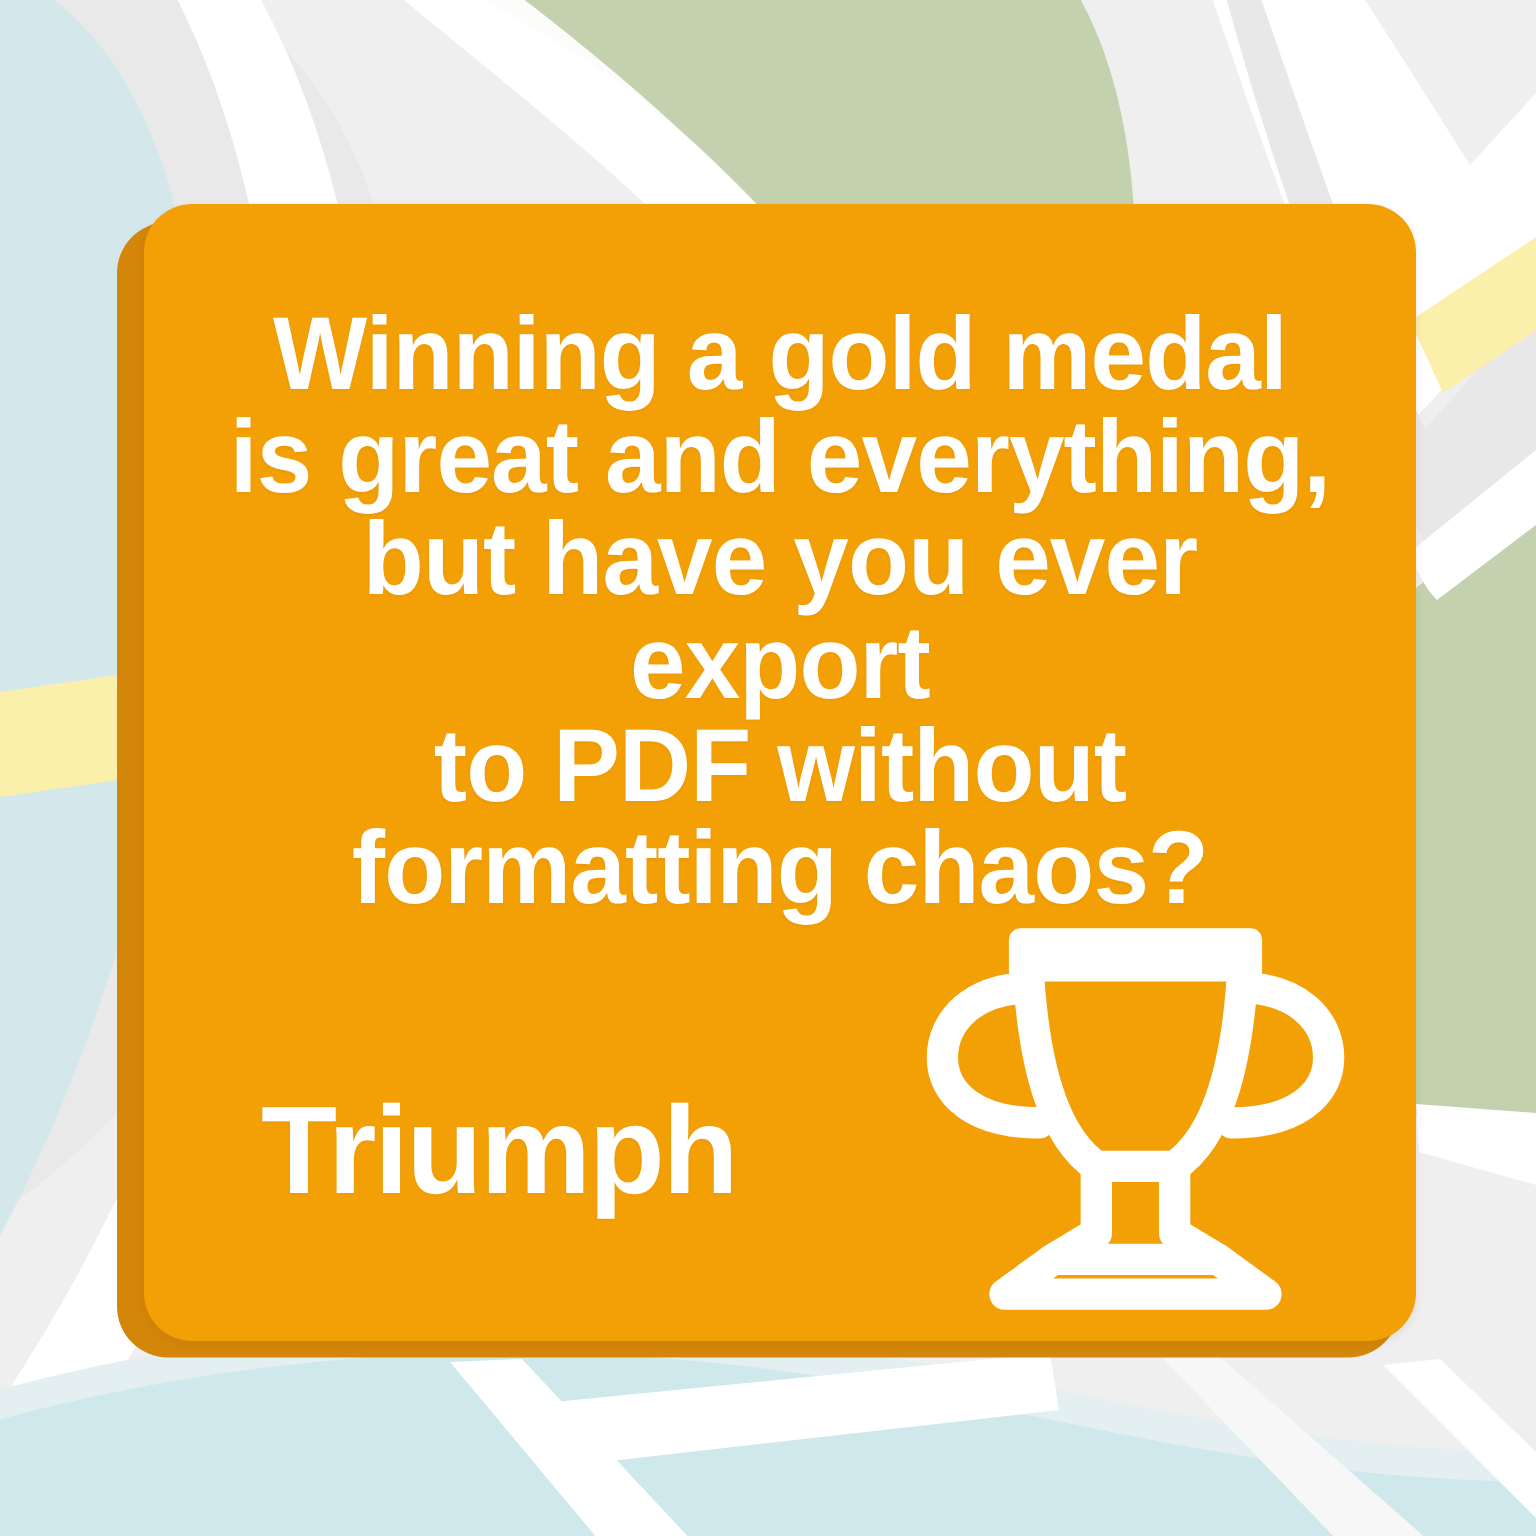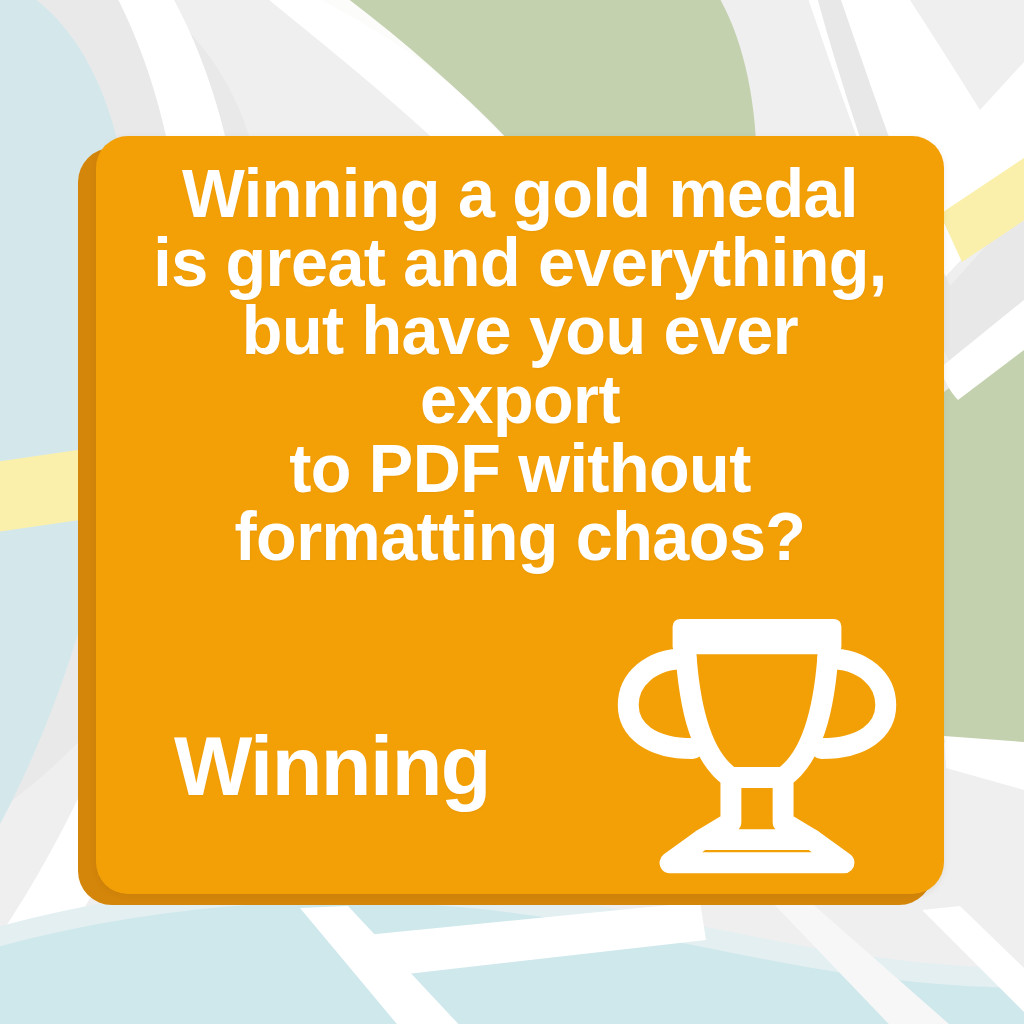--- a/index.html
+++ b/index.html
@@ -46,21 +46,21 @@
     height: 758px;
     background: #f3a007;
     border-radius: 32px;
     box-shadow: 0 2px 6px rgba(120, 80, 0, 0.10);
     overflow: hidden;
   }
 
   #card-inner {
     position: absolute;
     inset: 0;
-    padding: 24px 34px 0 34px;
+    padding: 66px 34px 0 34px;
     box-sizing: border-box;
   }
 
   #headline {
     margin: 0;
     text-align: center;
     color: #ffffff;
     font-family: "Liberation Sans", sans-serif;
     font-weight: 700;
     font-size: 69px;
@@ -148,21 +148,21 @@
 
   <div id="card">
     <div id="card-inner">
 
       <p id="headline">Winning a gold medal
 is great and everything,
 but have you ever export
 to PDF without
 formatting chaos?</p>
 
-      <p id="brand">Winning</p>
+      <p id="brand">Triumph</p>
 
       <svg id="trophy-icon" viewBox="0 0 100 100" aria-hidden="true">
         <g fill="none" stroke="#ffffff" stroke-width="7.2" stroke-linecap="round" stroke-linejoin="round">
 
           <path d="M 23.5 10.5 L 76.5 10.5 L 76.5 17.5 L 23.5 17.5 Z" fill="#ffffff" stroke-width="5.2"></path>
 
           <path d="M 25.3 17.0 C 26.6 40.0 31.2 55.8 41.0 62.6 L 59.0 62.6 C 68.8 55.8 73.4 40.0 74.7 17.0"></path>
 
           <path d="M 25.6 21.6 C 13.0 21.6 5.6 29.0 5.6 37.6 C 5.6 46.2 13.4 52.6 27.8 52.6"></path>
 

